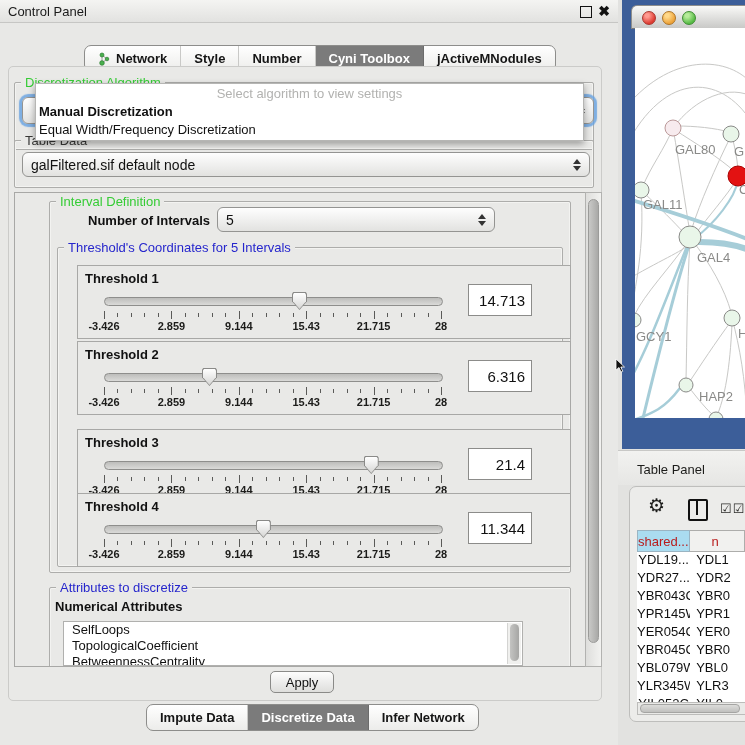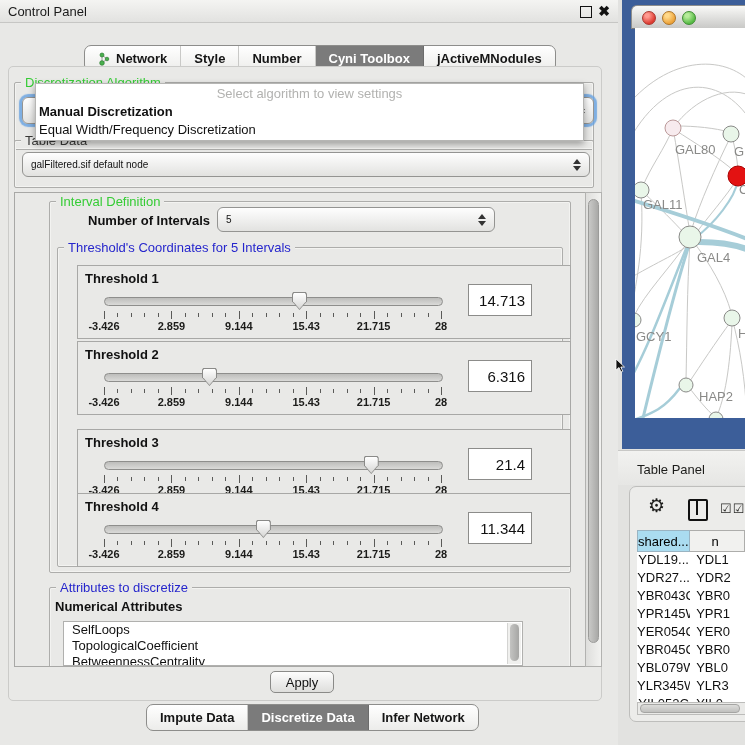--- a/index.html
+++ b/index.html
@@ -31,21 +31,21 @@
   
   .group{border:1px solid #adadab;border-radius:2px;box-shadow:inset 0 0 0 1px #f3f3f1;}
   .group-label{position:absolute;top:-8px;left:6px;background:#e9e9e7;padding:0 4px;
     font-size:13px;white-space:nowrap;}
   .lbl-green{color:#35cc35;}
   .lbl-blue{color:#2626cc;}
   .lbl-dark{color:#3a3a38;}
 
   
   .combo{display:flex;align-items:center;border:1px solid #949492;border-radius:6px;
-    background:linear-gradient(#fefefe,#e2e2e0);font-size:10px;color:#111;padding:0 8px;}
+    background:linear-gradient(#fefefe,#e2e2e0);font-size:14px;color:#111;padding:0 8px;}
   .combo .val{flex:1;overflow:hidden;white-space:nowrap;}
   .spinner{display:flex;flex-direction:column;align-items:center;gap:2px;margin-left:4px;}
   .spinner i{display:block;width:0;height:0;border-left:4px solid transparent;border-right:4px solid transparent;}
   .spinner .up{border-bottom:5px solid #333;}
   .spinner .dn{border-top:5px solid #333;}
   .focus-ring{box-shadow:0 0 1px 3px rgba(100,160,225,.8);}
 
   
   .popup{left:35px;top:83px;width:547px;height:56px;background:#fff;border:1px solid #b6b6b4;
     box-shadow:0 3px 7px rgba(0,0,0,.35);z-index:50;}
@@ -102,21 +102,21 @@
     border-top:1px solid #c8c8c6;}
   .tp-title{left:19px;top:11px;font-size:13px;color:#1c1c1a;}
   .tp-inner{left:629px;top:486px;width:130px;height:234px;background:#ececea;border:1px solid #bebebc;border-radius:7px;}
   .gear-icon{left:648px;top:496px;font-size:19px;color:#1c1c1a;line-height:20px;}
   .split-icon{left:688px;top:499px;width:16px;height:18px;border:2px solid #111;border-radius:2px;}
   .split-icon i{position:absolute;left:6px;top:0;width:2px;height:14px;background:#111;}
   .check-icons{left:720px;top:501px;font-size:13px;color:#2a2a28;letter-spacing:1px;}
 
   .tp-table{left:637px;top:530px;width:108px;height:173px;overflow:hidden;background:#fff;}
   .tp-hrow{display:flex;height:22px;}
-  .tp-hcell{box-sizing:border-box;border:1px solid #9ab4c2;font-size:13px;color:#000000;
+  .tp-hcell{box-sizing:border-box;border:1px solid #9ab4c2;font-size:13px;color:#b91c1c;
     display:flex;align-items:center;height:22px;}
   .tp-hcell.c1{width:75px;background:#aadcf0;justify-content:center;}
   .tp-hcell.c2{width:75px;background:#f1f1ef;border-left:none;border-color:#adadab;padding-left:22px;}
   .tp-row{display:flex;height:18px;font-size:13px;color:#111;}
   .tp-cell{box-sizing:border-box;overflow:hidden;white-space:nowrap;}
   .tp-cell.c1{width:75px;text-align:center;}
   .tp-cell.c2{width:75px;padding-left:6px;}
   .hscroll{left:637px;top:702px;width:108px;height:11px;background:#eaeae8;border:1px solid #bcbcba;}
   .hscroll .thumb{position:absolute;left:2px;top:1px;width:98px;height:7px;border-radius:4px;
     background:linear-gradient(#dcdcda,#c0c0be);border:1px solid #a5a5a3;}

